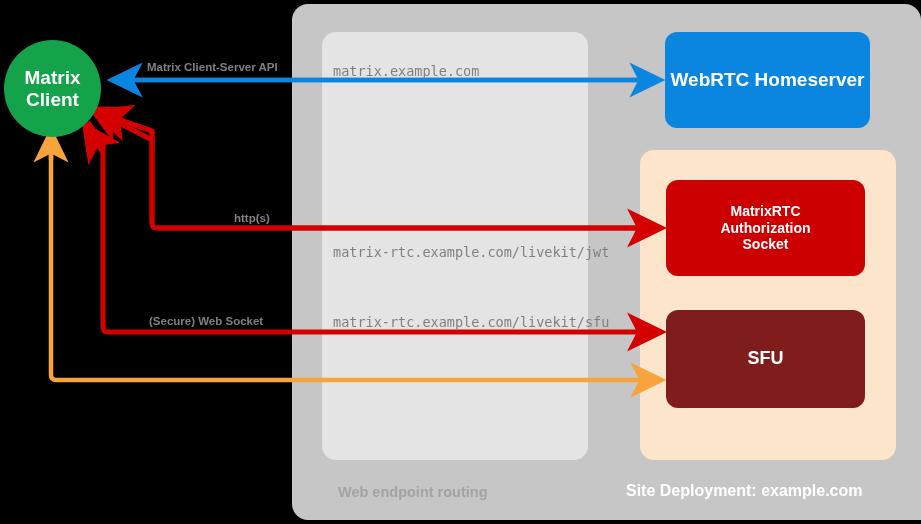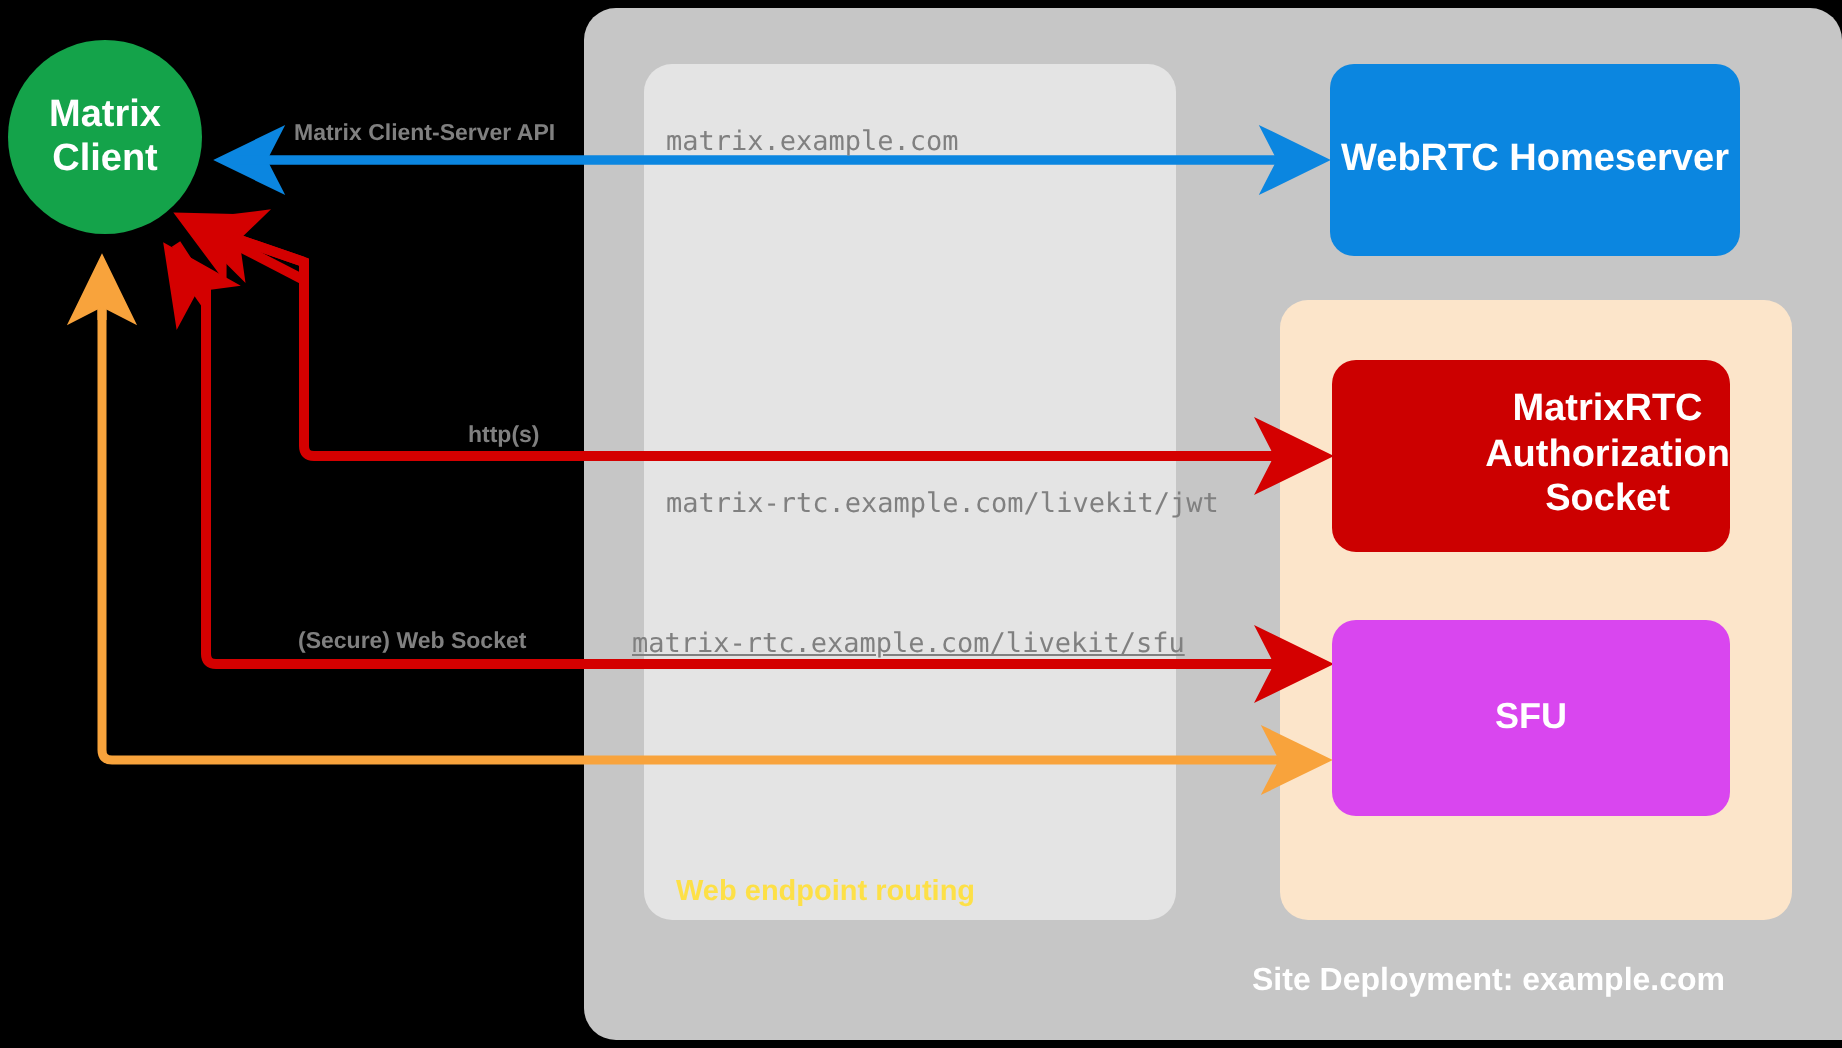--- a/index.html
+++ b/index.html
@@ -42,21 +42,21 @@
     width: 256px;
     height: 310px;
     background: #fce5ca;
     border-radius: 14px;
   }
 
   
   .matrix-client {
     position: absolute;
     left: 4px;
-    top: 20px;
+    top: 40px;
     width: 97px;
     height: 97px;
     border-radius: 50%;
     background: #14a34a;
     display: flex;
     align-items: center;
     justify-content: center;
     text-align: center;
     color: #ffffff;
     font-size: 19px;
@@ -81,39 +81,39 @@
     height: 96px;
     background: #0b86e0;
     font-size: 19px;
   }
   .auth-service {
     left: 666px;
     top: 180px;
     width: 199px;
     height: 96px;
     background: #cc0000;
-    font-size: 19px;
-    justify-content: flex-end;
+    font-size: 14px;
   }
   .sfu {
     left: 666px;
     top: 310px;
     width: 199px;
     height: 98px;
-    background: #d946ef;
+    background: #7f1d1d;
     font-size: 18px;
   }
 
   
   .caption {
     position: absolute;
-    color: #fde047;
+    color: #a3a3a3;
     font-size: 14.5px;
     font-weight: bold;
     white-space: nowrap;
+    margin-top: 46px;
   }
   .cap-web { left: 338px; top: 438px; }
   .cap-rtc { left: 656px; top: 438px; }
   .cap-site {
     position: absolute;
     left: 626px;
     top: 482px;
     color: #ffffff;
     font-size: 16px;
     font-weight: bold;
@@ -135,21 +135,21 @@
     font-family: "DejaVu Sans Mono", "Liberation Mono", monospace;
     white-space: nowrap;
   }
   .lbl-csapi { left: 131px; top: 61px; padding-left: 16px; }
   .lbl-https { left: 234px; top: 212px; }
   .lbl-wss   { left: 149px; top: 315px; }
   .lbl-webrtc{ left: 62px;  top: 367px; }
 
   .url-matrix { left: 333px; top: 63px; }
   .url-jwt    { left: 333px; top: 212px; margin-top: 32px; }
-  .url-sfu    { left: 316px; top: 314px; text-decoration: underline; }
+  .url-sfu    { left: 333px; top: 314px; }
 
   svg.edges {
     position: absolute;
     left: 0; top: 0;
     width: 921px;
     height: 524px;
     pointer-events: none;
   }
 </style>
 </head>

